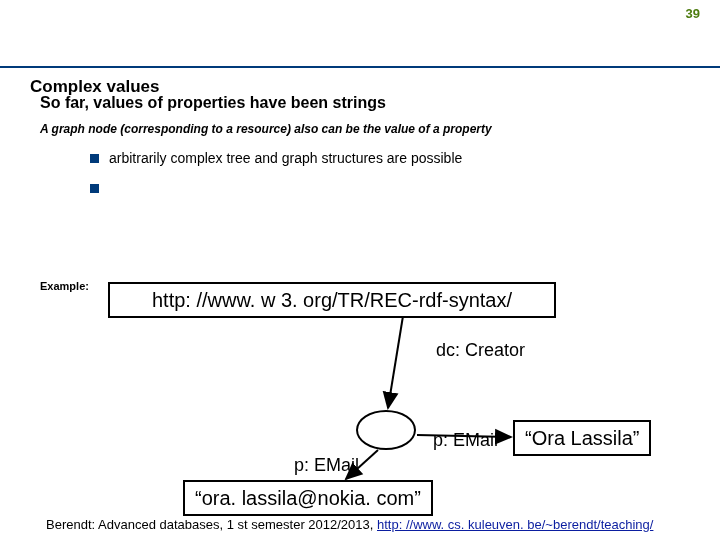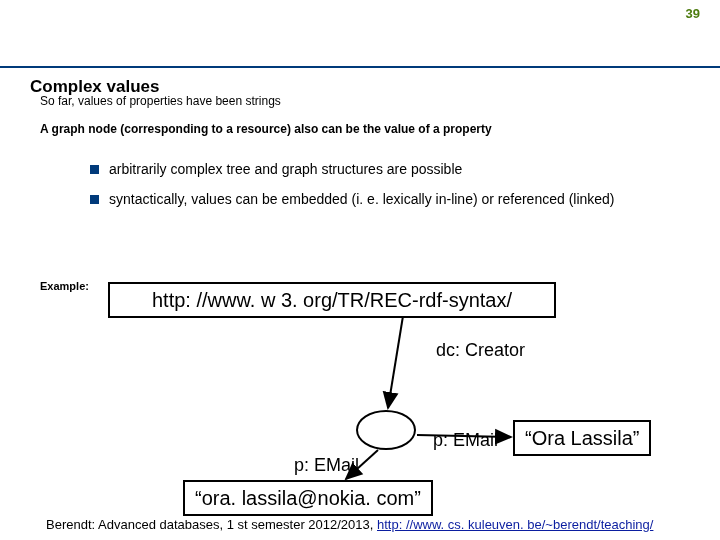--- a/index.html
+++ b/index.html
@@ -34,33 +34,34 @@
     top: 66px;
     left: 0;
     width: 720px;
     height: 0;
     border-top: 2.5px solid #003a7a;
   }
   .line1 {
     position: absolute;
     top: 94px;
     left: 40px;
-    font-size: 12px;
-    font-weight: normal;
+    font-size: 16px;
+    font-weight: bold;
   }
   .line2 {
     position: absolute;
     top: 122px;
     left: 40px;
     font-size: 12px;
     font-weight: bold;
+    font-style: italic;
   }
   .bullets {
     position: absolute;
-    top: 161px;
+    top: 150px;
     left: 90px;
     right: 30px;
     font-size: 14px;
   }
   .bullets .item {
     display: flex;
     align-items: flex-start;
     margin-bottom: 14px;
   }
   .bullets .sq {
@@ -145,21 +146,20 @@
 <div class="line1">So far, values of properties have been strings</div>
 <div class="line2">A graph node (corresponding to a resource) also can be the value of a property</div>
 
 <div class="bullets">
   <div class="item">
     <span class="sq"></span>
     <span>arbitrarily complex tree and graph structures are possible</span>
   </div>
   <div class="item">
     <span class="sq"></span>
-    <span>syntactically, values can be embedded (i. e. lexically in-line) or referenced (linked)</span>
   </div>
 </div>
 
 <div class="example-label">Example:</div>
 
 <div class="diagram">
   <svg class="arrows">
     <defs>
       <marker id="ah" markerWidth="10" markerHeight="10" refX="8" refY="5" orient="auto">
         <path d="M0,1 L9,5 L0,9 Z" fill="#000"></path>

